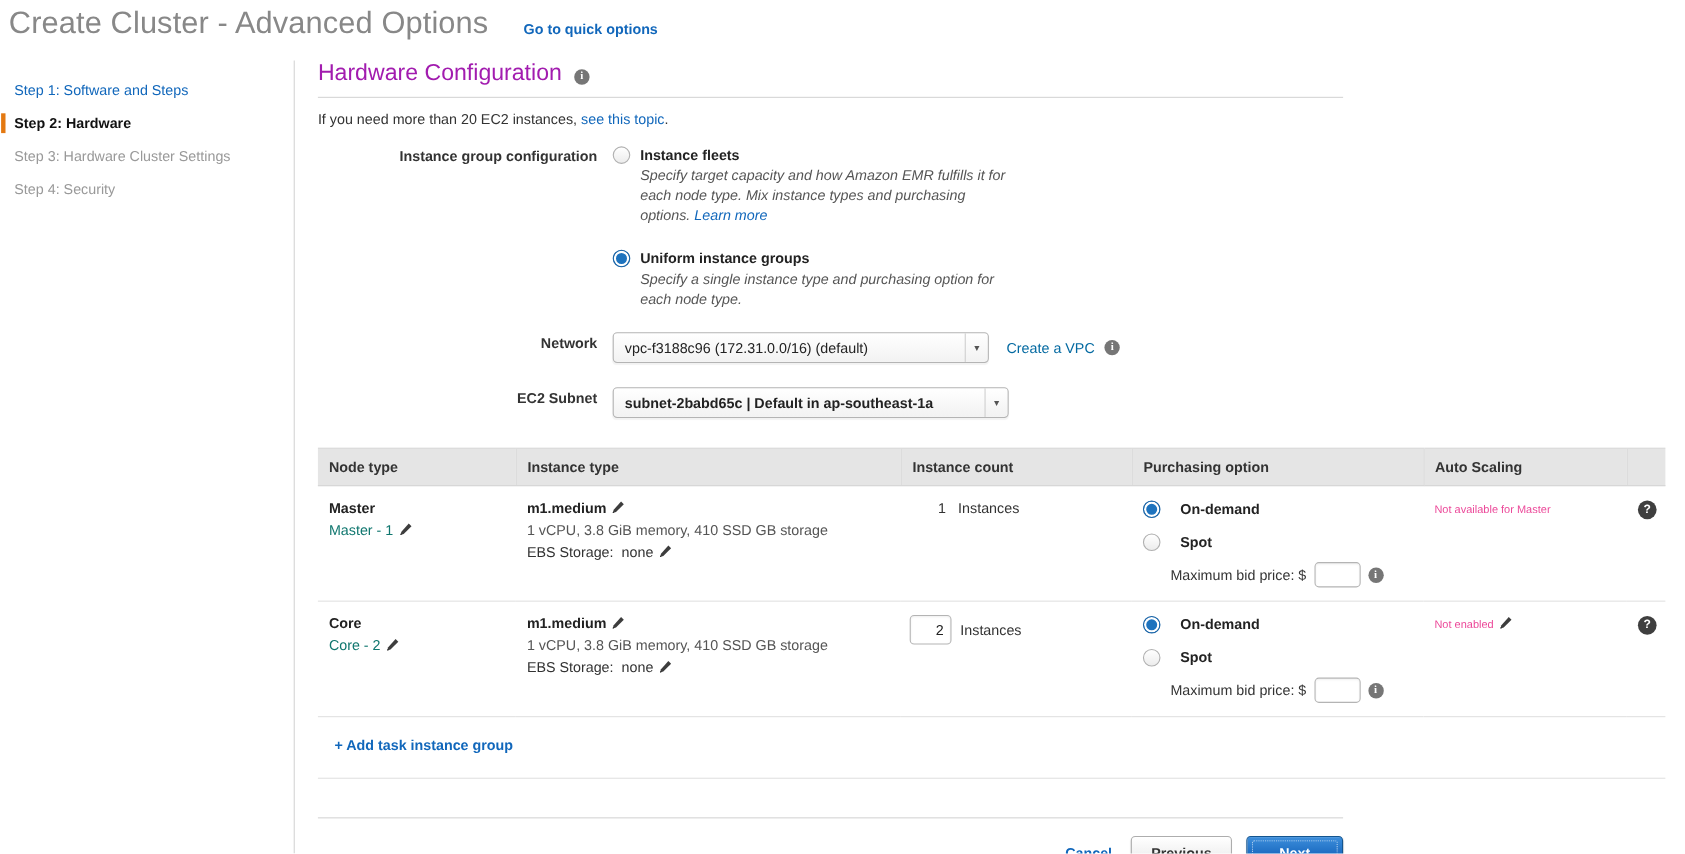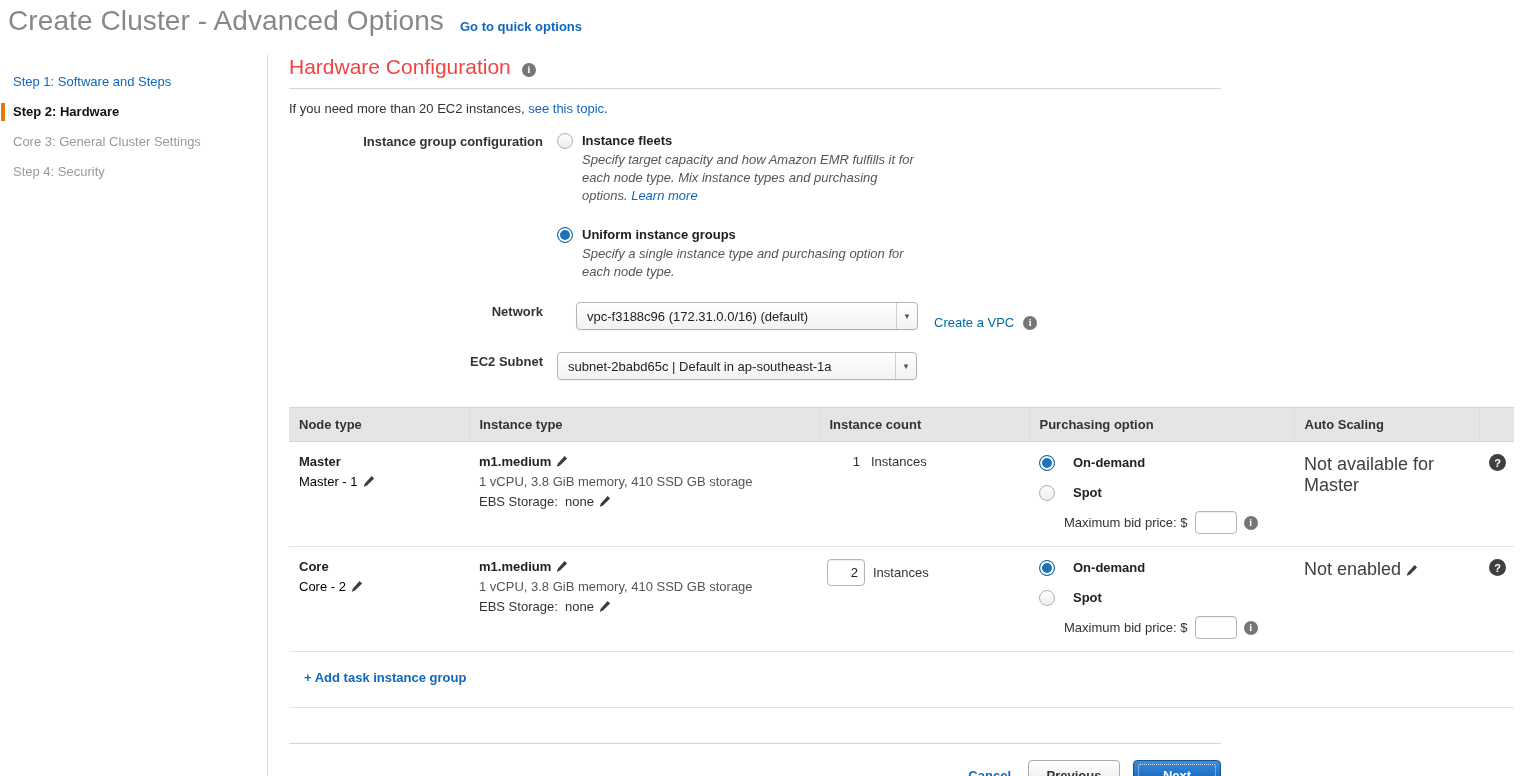--- a/index.html
+++ b/index.html
@@ -15,20 +15,21 @@
     position: relative;
   }
 
   
   #page-header {
     position: absolute;
     left: 0; top: 0;
     width: 1532px; height: 52px;
     display: flex;
     align-items: flex-start;
+    gap: 16px;
   }
   #page-title {
     font-size: 28px;
     font-weight: normal;
     color: #888888;
     margin: 5px 0 0 8px;
     letter-spacing: 0.1px;
     white-space: nowrap;
   }
   #quick-options-link {
@@ -80,21 +81,21 @@
   #section-title-row {
     display: flex;
     align-items: center;
     padding-bottom: 9px;
     border-bottom: 1px solid #d5d5d5;
     width: 932px;
   }
   #section-title {
     font-size: 21px;
     font-weight: normal;
-    color: #ef4444;
+    color: #a21caf;
   }
   .info-icon {
     display: inline-flex;
     align-items: center;
     justify-content: center;
     width: 14px; height: 14px;
     border-radius: 50%;
     background: #767676;
     color: #ffffff;
     font-size: 10px;
@@ -230,21 +231,21 @@
     height: 101px;
   }
   .col-nodetype  { width: 180px; }
   .col-instype   { width: 350px; margin-left: 16px; }
   .col-count     { width: 210px; }
   .col-purchase  { width: 265px; }
   .col-autoscale { width: 185px; }
   .col-help      { width: 35px; }
 
   .node-name { font-weight: bold; color: #222222; }
-  .node-sub { margin-top: 5px; color: #000000; }
+  .node-sub { margin-top: 5px; color: #0f766e; }
   .itype-name { font-weight: bold; color: #222222; }
   .itype-spec { margin-top: 5px; color: #555555; }
   .itype-ebs { margin-top: 5px; color: #333333; }
 
   .pencil {
     display: inline-block;
     width: 12px; height: 12px;
     margin-left: 5px;
     vertical-align: -1px;
     cursor: pointer;
@@ -288,21 +289,21 @@
   .bid-input {
     width: 42px; height: 23px;
     border: 1px solid #b4b4b4;
     border-radius: 4px;
     background: #ffffff;
     box-shadow: inset 0 1px 2px rgba(0,0,0,0.07);
     font-family: "Liberation Sans", sans-serif;
     font-size: 13px;
     padding: 0 5px;
   }
-  .autoscale-text { font-size: 18px; color: #404040; text-align: right; }
+  .autoscale-text { font-size: 10px; color: #ec4899; text-align: right; }
 
   .help-icon {
     display: inline-flex;
     align-items: center;
     justify-content: center;
     width: 17px; height: 17px;
     border-radius: 50%;
     background: #3f3f3f;
     color: #ffffff;
     font-size: 11px;
@@ -386,21 +387,21 @@
 <body>
 
 <div id="page-header">
   <h1 id="page-title">Create Cluster - Advanced Options</h1>
   <a id="quick-options-link">Go to quick options</a>
 </div>
 
 <nav id="sidebar">
   <div class="step-item link">Step 1: Software and Steps</div>
   <div class="step-item active">Step 2: Hardware</div>
-  <div class="step-item disabled">Core 3: General Cluster Settings</div>
+  <div class="step-item disabled">Step 3: Hardware Cluster Settings</div>
   <div class="step-item disabled">Step 4: Security</div>
 </nav>
 
 <main id="main">
 
   <div id="section-title-row">
     <span id="section-title">Hardware Configuration</span>
     <span class="info-icon title-info">i</span>
   </div>
 
@@ -426,35 +427,35 @@
           <div class="radio-title">Uniform instance groups</div>
           <div class="radio-desc">Specify a single instance type and purchasing option for each node type.</div>
         </div>
       </div>
 
     </div>
   </div>
 
   <div class="form-row" style="margin-top:21px;">
     <div class="form-label">Network</div>
-    <div class="form-control" style="display:flex;align-items:flex-end;margin-left:19px;">
+    <div class="form-control" style="display:flex;align-items:center;">
       <div class="select-box" id="network-select">
         <span class="select-text">vpc-f3188c96 (172.31.0.0/16) (default)</span>
         <span class="select-arrow">▼</span>
       </div>
       <span class="after-select">
         <a>Create a VPC</a>
         <span class="info-icon">i</span>
       </span>
     </div>
   </div>
 
   <div class="form-row" style="margin-top:22px;">
     <div class="form-label">EC2 Subnet</div>
-    <div class="form-control" style="display:flex;align-items:center;">
+    <div class="form-control" style="display:flex;align-items:center;font-weight:bold;">
       <div class="select-box" id="subnet-select">
         <span class="select-text">subnet-2babd65c | Default in ap-southeast-1a</span>
         <span class="select-arrow">▼</span>
       </div>
     </div>
   </div>
 
   <table id="hw-table">
     <thead>
       <tr>

